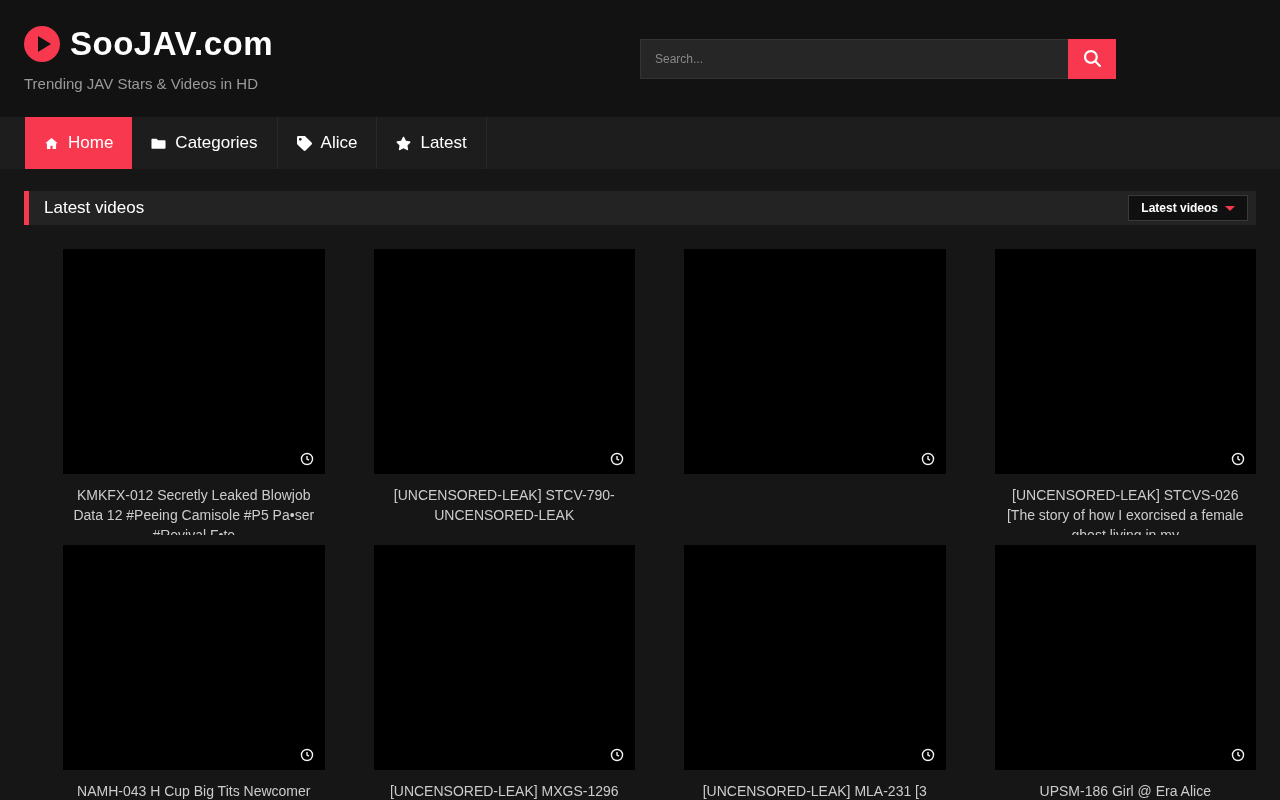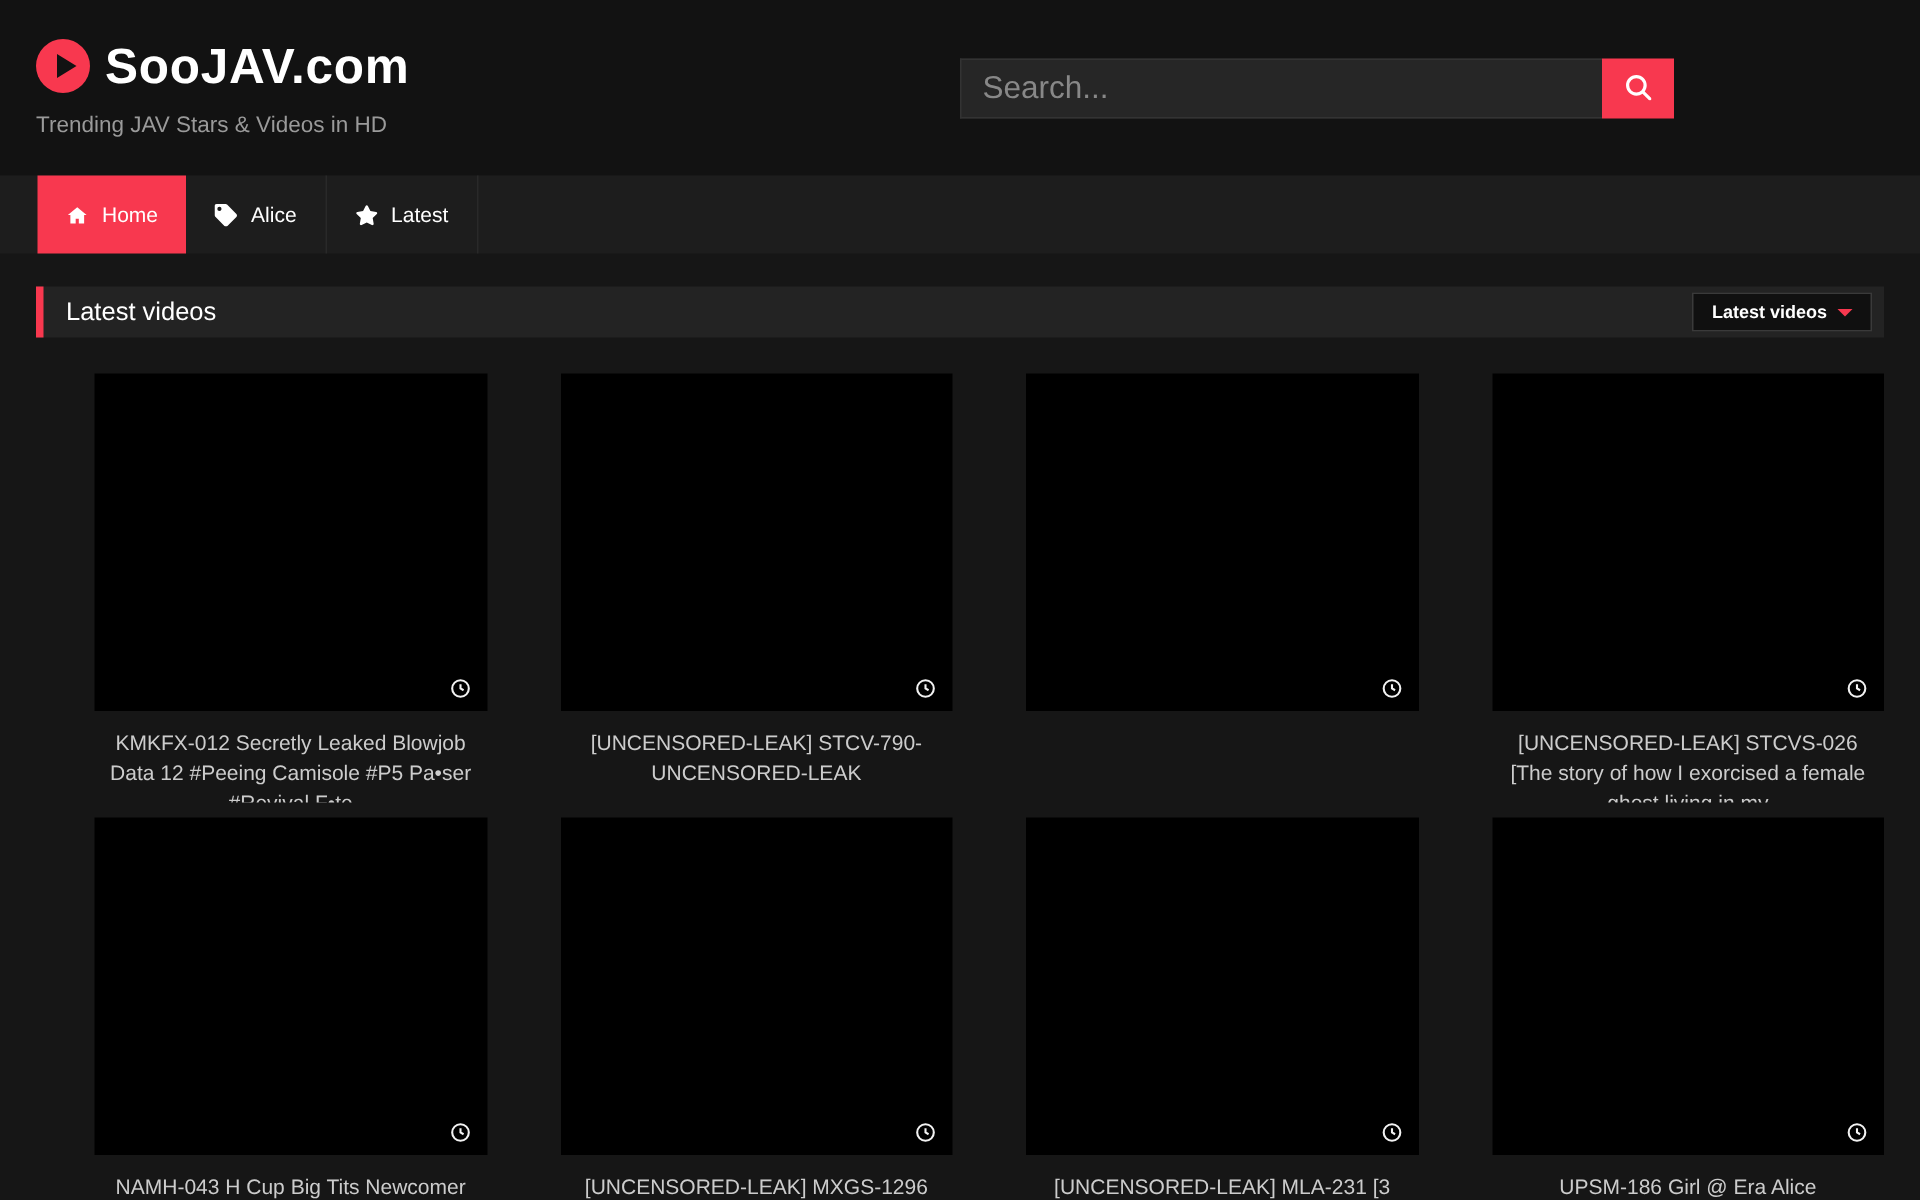--- a/index.html
+++ b/index.html
@@ -40,21 +40,21 @@
     margin-right:140px;
     height:40px;
   }
   .search-input {
     flex:1;
     background:#262626;
     border:1px solid #333;
     border-right:none;
     outline:none;
     color:#ddd;
-    font-size:21px;
+    font-size:12px;
     padding:0 14px;
     font-family:"Liberation Sans", sans-serif;
   }
   .search-input::placeholder { color:#888; }
   .search-btn {
     width:48px; height:40px;
     background:#f8384f;
     border:none;
     cursor:pointer;
     display:flex; align-items:center; justify-content:center;
@@ -66,21 +66,21 @@
     background:#1d1d1d;
     display:flex;
     align-items:stretch;
     padding-left:25px;
   }
   .nav-item {
     display:flex;
     align-items:center;
     gap:9px;
     padding:0 19px;
-    font-size:14px;
+    font-size:17px;
     color:#fff;
     cursor:pointer;
     border-right:1px solid #292929;
     text-decoration:none;
   }
   .nav-item.active {
     background:#f8384f;
     border-right:none;
   }
   .nav-item svg { width:15px; height:15px; fill:#fff; }
@@ -170,20 +170,28 @@
 </header>
 
 <nav class="main-nav">
   <a class="nav-item active">
     <span style="display:flex;">
       <svg viewBox="0 0 576 512">
           <path d="M288 48 48 248h64v216h136V344h80v120h136V248h64z"></path>
         </svg>
     </span>
     <span>Home</span>
+  </a>
+  <a class="nav-item">
+    <span style="display:flex;">
+      <svg viewBox="0 0 512 512">
+          <path d="M48 96h144l48 48h224c17.7 0 32 14.3 32 32v224c0 17.7-14.3 32-32 32H48c-17.7 0-32-14.3-32-32V128c0-17.7 14.3-32 32-32z"></path>
+        </svg>
+    </span>
+    <span>Categories</span>
   </a>
   <a class="nav-item">
     <span style="display:flex;">
       <svg viewBox="0 0 512 512">
           <path fill-rule="evenodd" d="M0 252.1V48C0 21.5 21.5 0 48 0h204.1c12.7 0 24.9 5.1 33.9 14.1l211.9 211.9c18.7 18.7 18.7 49.1 0 67.9L293.9 497.9c-18.7 18.7-49.1 18.7-67.9 0L14.1 286.1C5.1 277.1 0 264.9 0 252.1zM112 64a48 48 0 1 0 0 96 48 48 0 1 0 0-96z"></path>
         </svg>
     </span>
     <span>Alice</span>
   </a>
   <a class="nav-item">

